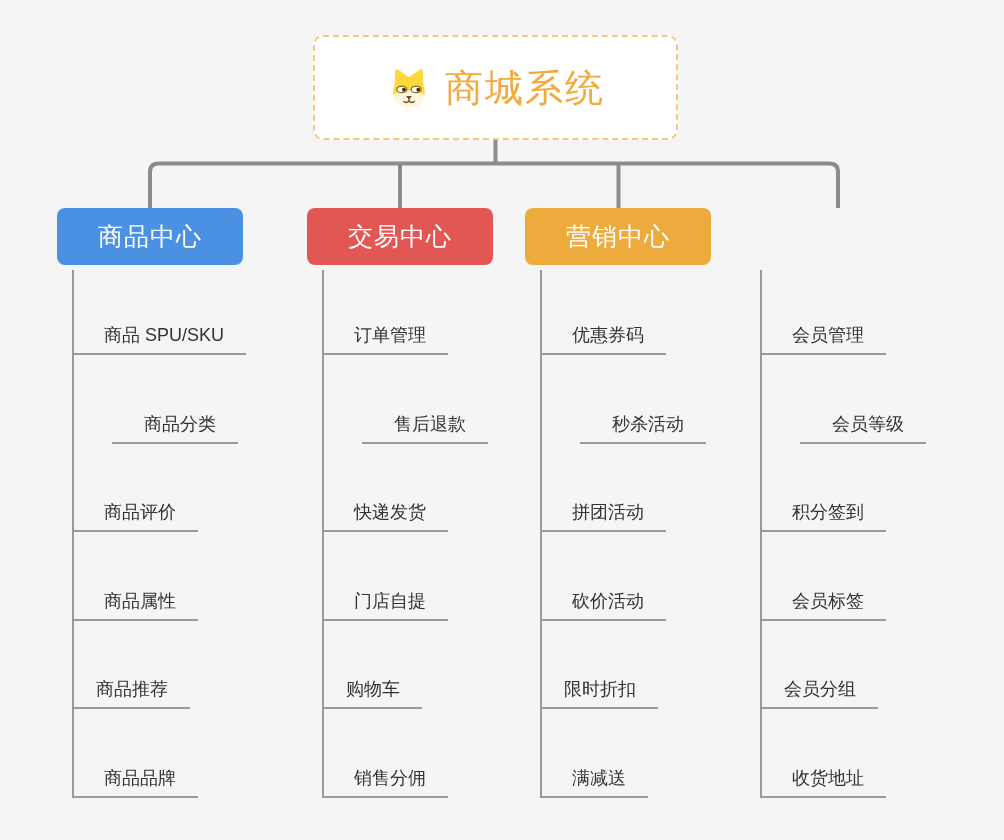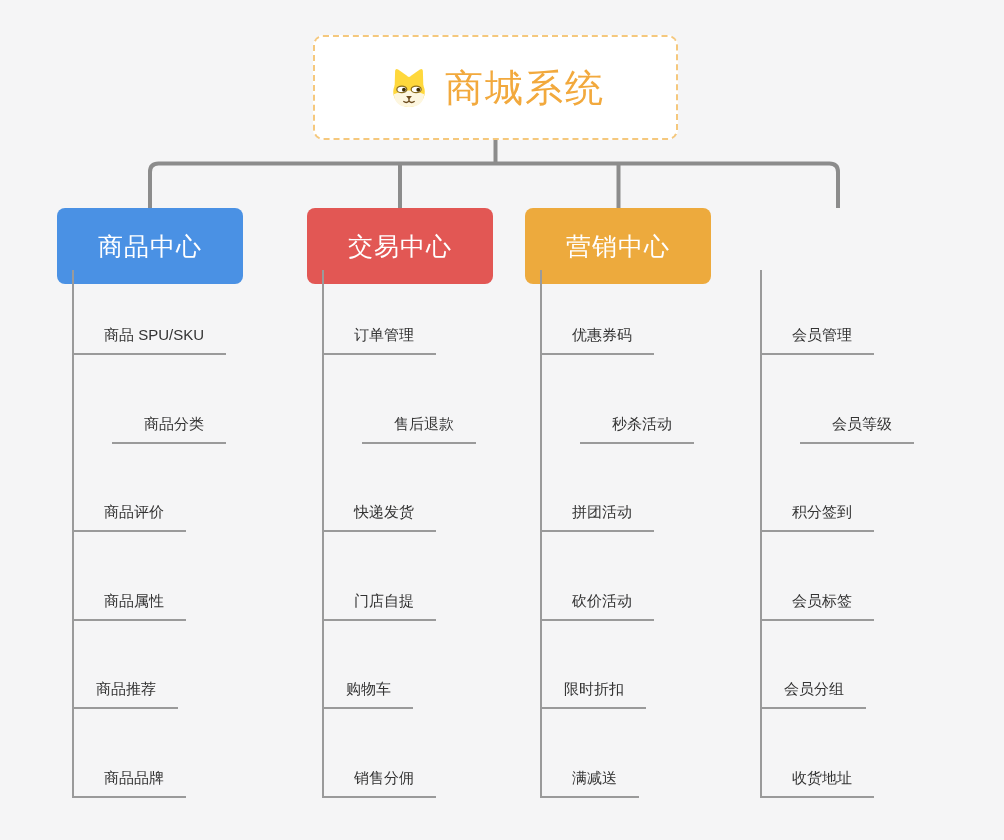--- a/index.html
+++ b/index.html
@@ -38,21 +38,21 @@
     font-weight: 500;
     letter-spacing: 2px;
     color: #f2a93d;
     line-height: 1;
   }
 
   
   .branch {
     position: absolute;
     top: 208px;
-    width: 186px; height: 76px;
+    width: 186px; height: 57px;
     border-radius: 8px;
     color: #ffffff;
     font-size: 25px;
     letter-spacing: 1px;
     display: flex;
     align-items: center;
     justify-content: center;
     cursor: pointer;
   }
   .b0 { left: 57px;  }
@@ -73,21 +73,21 @@
   .c3 { left: 760px; }
 
   .leaf {
     position: absolute;
     left: -2px;
     height: 42px;
     display: flex;
     align-items: flex-end;
     padding: 0 22px 7px 32px;
     border-bottom: 2px solid #9a9a9a;
-    font-size: 15px;
+    font-size: 18px;
     line-height: 22px;
     color: #333333;
     white-space: nowrap;
     cursor: pointer;
   }
   .li0 { top: 43px;  }
   .li1 { top: 132px; margin-left: 40px; }
   .li2 { top: 220px; }
   .li3 { top: 309px; }
   .li4 { top: 397px; padding-left: 24px; }

